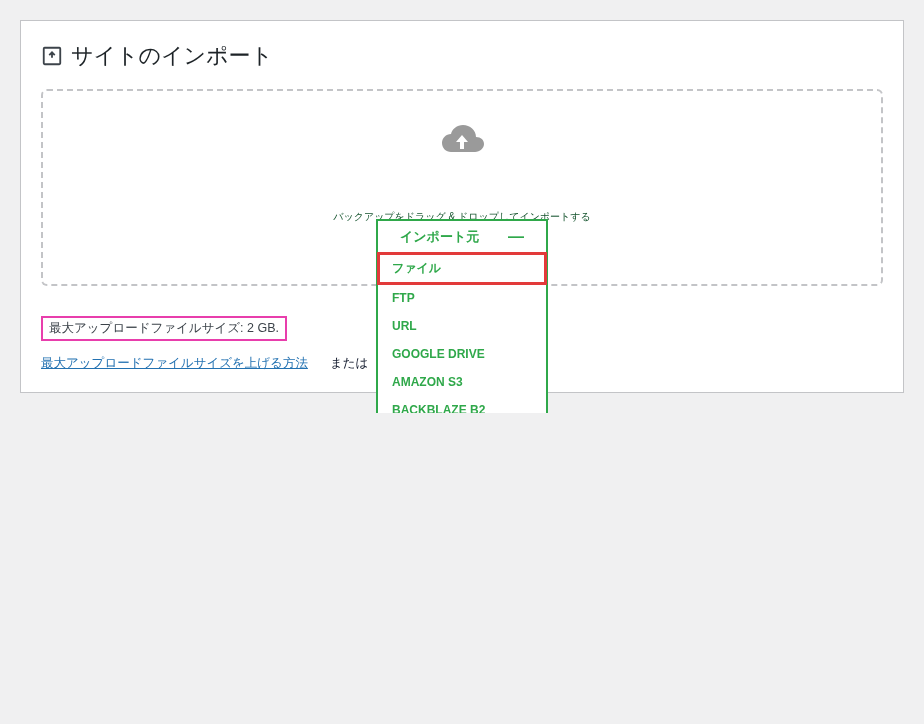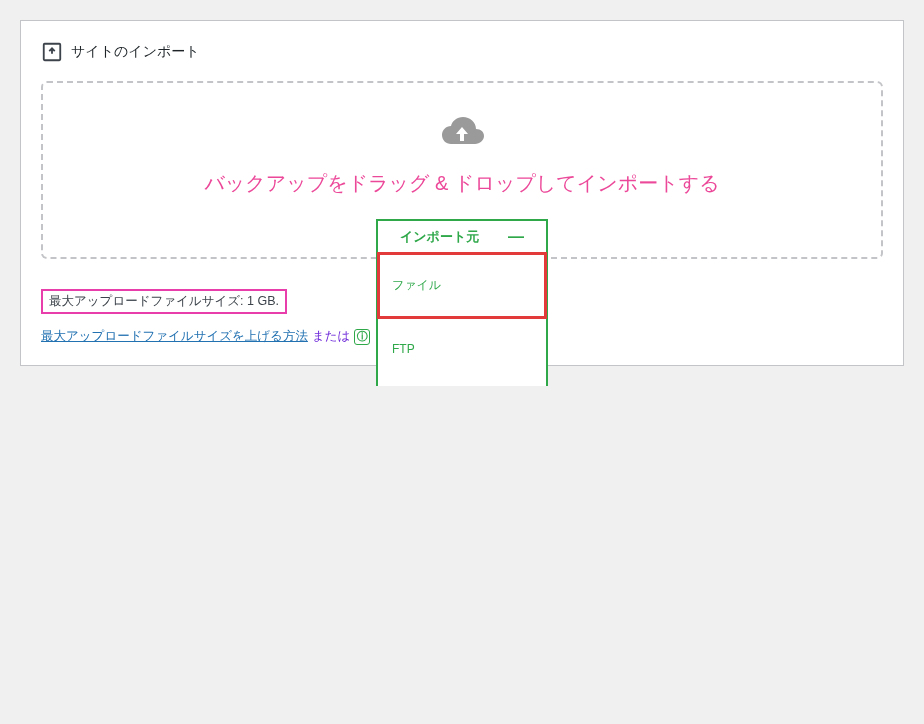--- a/index.html
+++ b/index.html
@@ -16,42 +16,43 @@
       padding: 20px;
       position: relative;
     }
     .panel-header {
       display: flex;
       align-items: center;
       gap: 8px;
       margin-bottom: 18px;
     }
     .panel-title {
-      font-size: 14px;
+      font-size: 22px;
       font-weight: 400;
       color: #1d2327;
       font-family: Liberation Serif, serif;
     }
     .import-icon svg { display: block; }
     .dropzone {
       border: 2px dashed #c3c4c7;
       border-radius: 6px;
       padding: 30px 20px 60px;
       text-align: center;
       position: relative;
       margin-bottom: 30px;
     }
     .cloud-icon {
       color: #9a9a9a;
       margin-bottom: 14px;
       display: inline-block;
     }
     .dropzone-text {
-      color: #ec4899;
-      font-size: 20px;
+      color: #14532d;
+      font-size: 10px;
+      margin-top: 32px;
     }
     .dropdown-wrap {
       position: absolute;
       left: 50%;
       transform: translateX(-50%);
       top: 198px;
       z-index: 10;
     }
     .dropdown {
       width: 172px;
@@ -64,23 +65,23 @@
       align-items: center;
       padding: 7px 22px;
       color: #2fa84a;
       font-weight: 600;
       font-size: 13px;
       cursor: pointer;
     }
     .minus { font-size: 16px; font-weight: 700; line-height: 1; }
     .dropdown-list { list-style: none; }
     .dropdown-list li {
-      padding: 24px 14px;
+      padding: 7px 14px;
       color: #2fa84a;
-      font-weight: 400;
+      font-weight: 700;
       font-size: 12px;
       cursor: pointer;
       text-align: left;
     }
     .dropdown-list li.highlight {
       outline: 3px solid #e23a3a;
       outline-offset: -2px;
       position: relative;
       z-index: 2;
     }
@@ -89,27 +90,27 @@
       border: 2px solid #e83eac;
       padding: 2px 6px;
       font-size: 12.5px;
       color: #3c434a;
       margin-bottom: 14px;
     }
     .help-row {
       font-size: 12.5px;
       display: flex;
       align-items: center;
-      gap: 4px;
+      gap: 22px;
     }
     .help-link {
       color: #2271b1;
       text-decoration: underline;
     }
-    .or-text { color: #6d28d9; }
+    .or-text { color: #0f172a; }
     .info-badge {
       display: inline-flex;
       border: 1px solid #2fa84a;
       color: #2fa84a;
       border-radius: 3px;
       width: 16px;
       height: 16px;
       align-items: center;
       justify-content: center;
       font-size: 11px;
@@ -163,21 +164,21 @@
         <li>AMAZON GLACIER</li>
         <li>PCLOUD</li>
         <li>WEBDAV</li>
         <li>S3 CLIENT</li>
       </ul>
     </div>
   </div>
 
   <div class="maxsize-row">
     <span>最大アップロードファイルサイズ:</span>
-    <span>1 GB.</span>
+    <span>2 GB.</span>
   </div>
 
   <div class="help-row">
     <a href="#" class="help-link">最大アップロードファイルサイズを上げる方法</a>
     <span class="or-text">または</span>
     <span class="info-badge">ⓘ</span>
   </div>
 
 </div>
 

